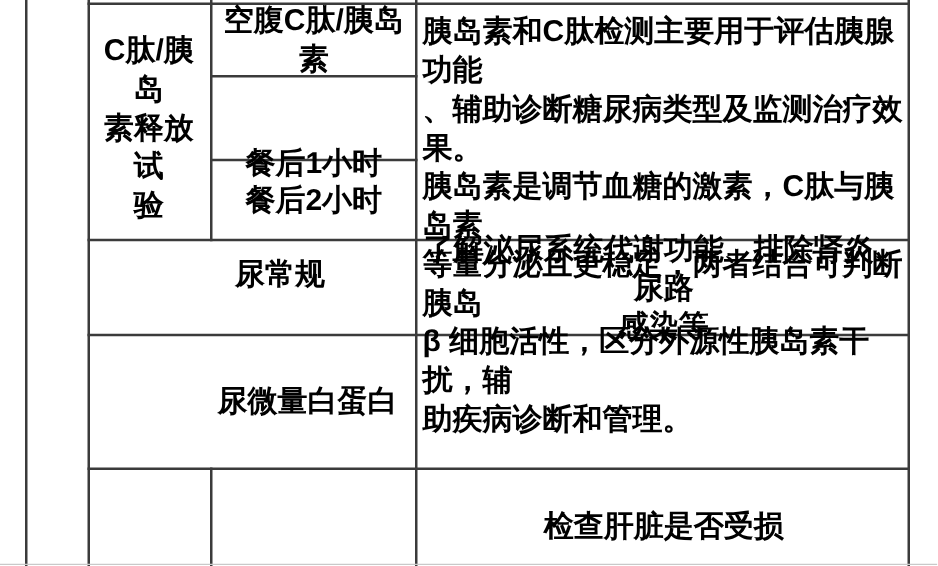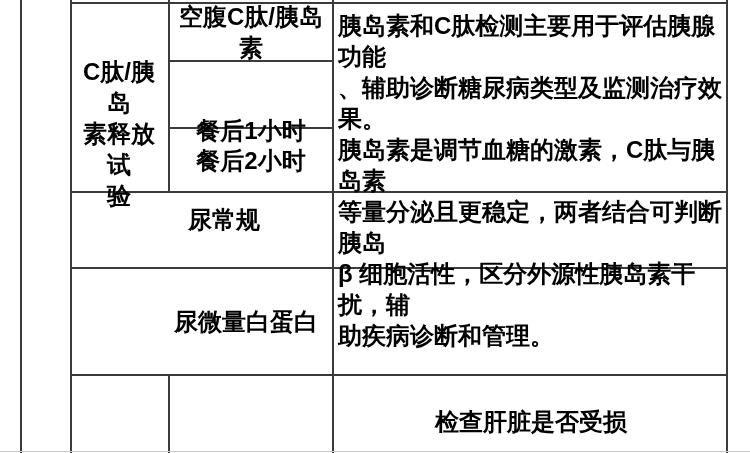--- a/index.html
+++ b/index.html
@@ -42,39 +42,41 @@
   <div class="vline" style="left:726px;top:0;height:453px;"></div>
 
   <div class="hline" style="top:2px;left:70px;width:658px;"></div>
   <div class="hline" style="top:60px;left:168px;width:166px;"></div>
   <div class="hline" style="top:127px;left:168px;width:166px;"></div>
   <div class="hline" style="top:191px;left:70px;width:658px;"></div>
   <div class="hline" style="top:267px;left:70px;width:658px;"></div>
   <div class="hline" style="top:374px;left:70px;width:658px;"></div>
   <div class="faintline" style="top:451px;left:0;width:750px;"></div>
 
-  <div class="cell" style="left:72px;top:4px;width:94px;height:186px;padding-top:10px;margin-top:31px;">C肽/胰岛
+  <div class="cell" style="left:72px;top:4px;width:94px;height:186px;padding-top:10px;">C肽/胰岛
 素释放试
 验</div>
 
   <div class="cell" style="left:170px;top:4px;width:162px;height:56px;">空腹C肽/胰岛素</div>
 
   <div class="cell" style="left:170px;top:62px;width:162px;height:65px;margin-top:36px;">餐后1小时</div>
 
   <div class="cell" style="left:170px;top:129px;width:162px;height:62px;">餐后2小时</div>
 
   <div class="cell left" style="left:338px;top:3px;width:388px;height:188px;padding-top:7px;">胰岛素和C肽检测主要用于评估胰腺功能
 、辅助诊断糖尿病类型及监测治疗效果。
 胰岛素是调节血糖的激素，C肽与胰岛素
 等量分泌且更稳定，两者结合可判断胰岛
 β 细胞活性，区分外源性胰岛素干扰，辅
 助疾病诊断和管理。</div>
 
   <div class="cell" style="left:72px;top:182px;width:260px;height:74px;padding-left:44px;">尿常规</div>
 
+  <div class="cell" style="left:336px;top:193px;width:390px;height:74px;">了解泌尿系统代谢功能、排除肾炎、尿路
+感染等</div>
 
   <div class="cell" style="left:72px;top:269px;width:260px;height:105px;margin-left:44px;">尿微量白蛋白</div>
 
 
   <div class="cell" style="left:72px;top:376px;width:94px;height:77px;"></div>
 
 
   <div class="cell" style="left:336px;top:376px;width:390px;height:77px;align-items:flex-start;padding-top:30px;">检查肝脏是否受损</div>
 
 </div>

